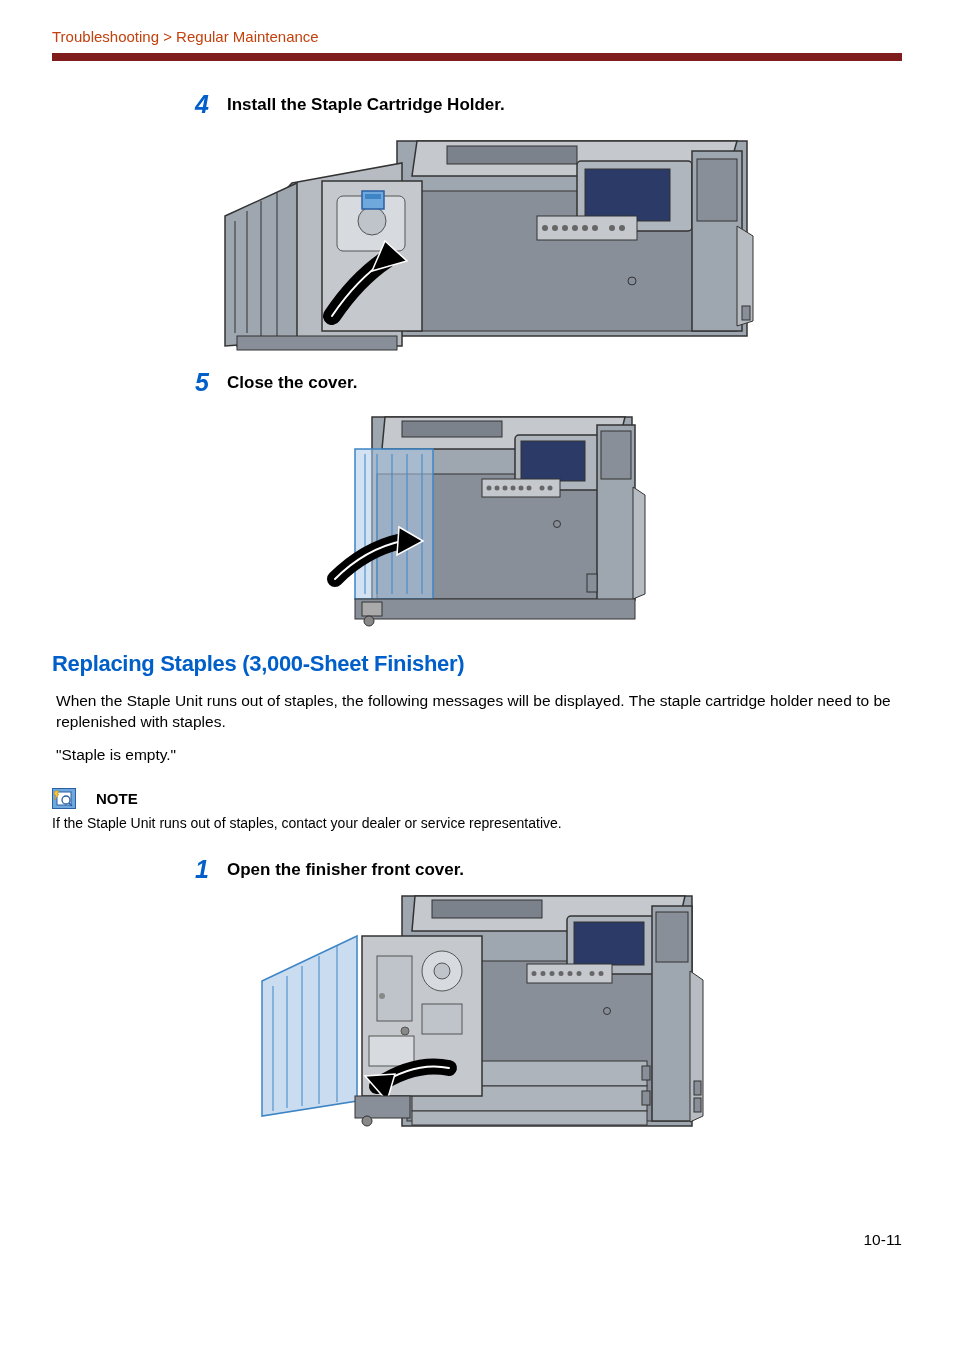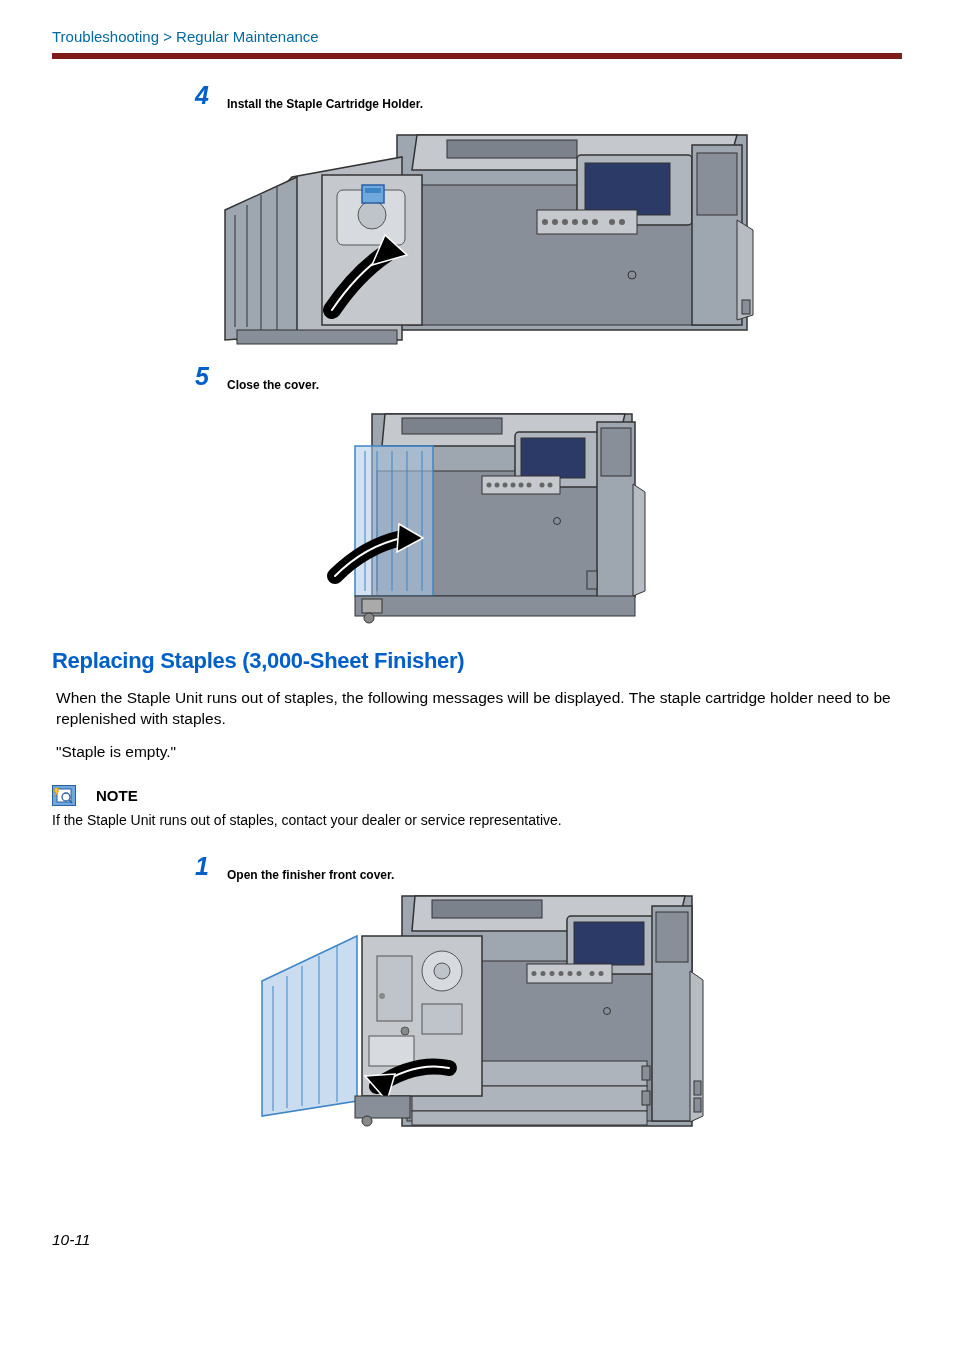--- a/index.html
+++ b/index.html
@@ -8,48 +8,48 @@
     padding: 0;
     font-family: Arial, Helvetica, sans-serif;
     background-color: #ffffff;
     width: 954px;
   }
   .page {
     padding: 28px 52px 40px 52px;
   }
   .breadcrumb {
     font-size: 15px;
-    color: #0369a1;
+    color: #c2410c;
     padding-bottom: 8px;
-    border-bottom: 6px solid #7f1d1d;
-    margin-bottom: 24px;
+    border-bottom: 8px solid #7f1d1d;
+    margin-bottom: 31px;
   }
   .step-row {
     display: flex;
     align-items: flex-start;
     margin-bottom: 4px;
   }
   .step-number {
     font-family: "Arial Black", Arial, sans-serif;
     font-size: 25px;
     font-weight: 900;
     font-style: italic;
     color: #005fc9;
     width: 175px;
     text-align: right;
     padding-right: 18px;
     line-height: 1;
     flex-shrink: 0;
   }
   .step-title {
     font-family: Arial, Helvetica, sans-serif;
-    font-size: 12px;
+    font-size: 17px;
     font-weight: bold;
     color: #000;
-    margin-top: 14px;
+    margin-top: 3px;
   }
   .figure-wrap {
     display: flex;
     justify-content: center;
     margin-top: 4px;
     margin-bottom: 14px;
   }
   .figure-wrap > svg {
     display: block;
   }
@@ -85,25 +85,24 @@
   .note-label {
     font-size: 15px;
     font-weight: bold;
     color: #000;
   }
   .note-text {
     font-size: 14px;
     color: #000;
   }
   .page-number {
-    text-align: left;
+    text-align: right;
     font-size: 15.5px;
     color: #000;
     margin-top: 90px;
-    font-style: italic;
   }
 </style>
 </head>
 <body>
 
 <div class="page">
 
   <div class="breadcrumb">Troubleshooting &gt; Regular Maintenance</div>
 
   <div class="step-row">

